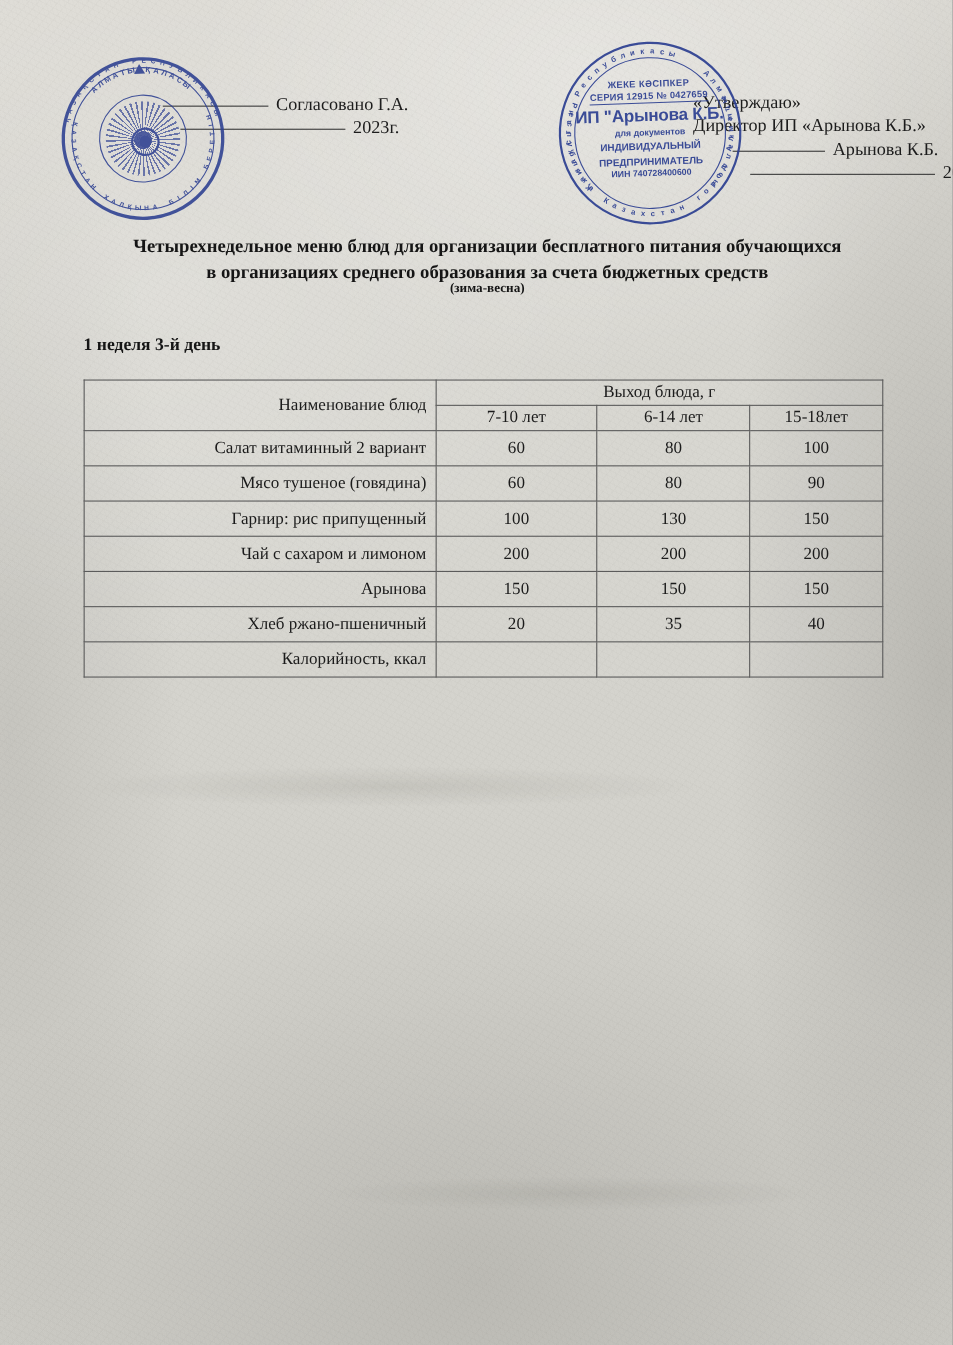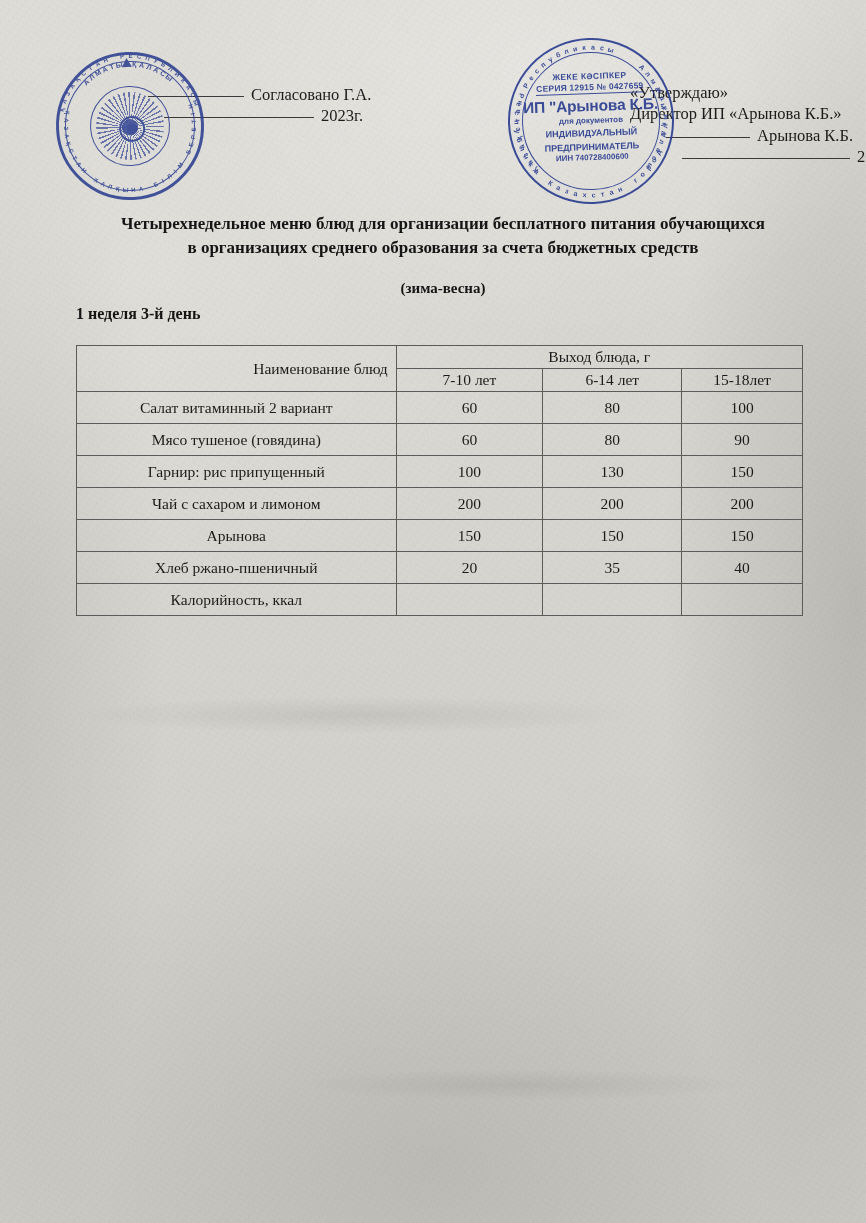--- a/index.html
+++ b/index.html
@@ -169,24 +169,24 @@
     left: 63px; top: 212px;
     width: 760px;
     text-align: center;
     font-size: 17px;
     font-weight: 700;
     line-height: 1.42;
     color: #151515;
   }
   .season {
     position: absolute;
-    left: 63px; top: 280px;
+    left: 63px; top: 254px;
     width: 760px;
     text-align: center;
-    font-size: 15px;
+    font-size: 12px;
     font-weight: 700;
     color: #151515;
   }
   .week-day {
     position: absolute;
     left: 76px; top: 305px;
     font-size: 16px;
     font-weight: 700;
     color: #151515;
   }
@@ -204,21 +204,21 @@
   .menu-table th,
   .menu-table td {
     border: 1px solid #5b5b5b;
     padding: 0 8px;
     font-weight: 400;
   }
   .menu-table th { font-weight: 400; }
   .menu-table .th-group { height: 22px; text-align: center; }
   .menu-table .th-name  { text-align: right; vertical-align: middle; }
   .menu-table .th-age   { height: 22px; text-align: center; }
-  .menu-table td.dish   { height: 31px; text-align: center; }
+  .menu-table td.dish   { height: 31px; text-align: right; }
   .menu-table td.val    { height: 31px; text-align: center; }
   .col-dish { width: 320px; }
   .col-a    { width: 147px; }
   .col-b    { width: 139px; }
   .col-c    { width: 121px; }
 </style>
 </head>
 <body>
 
 <div class="page">

